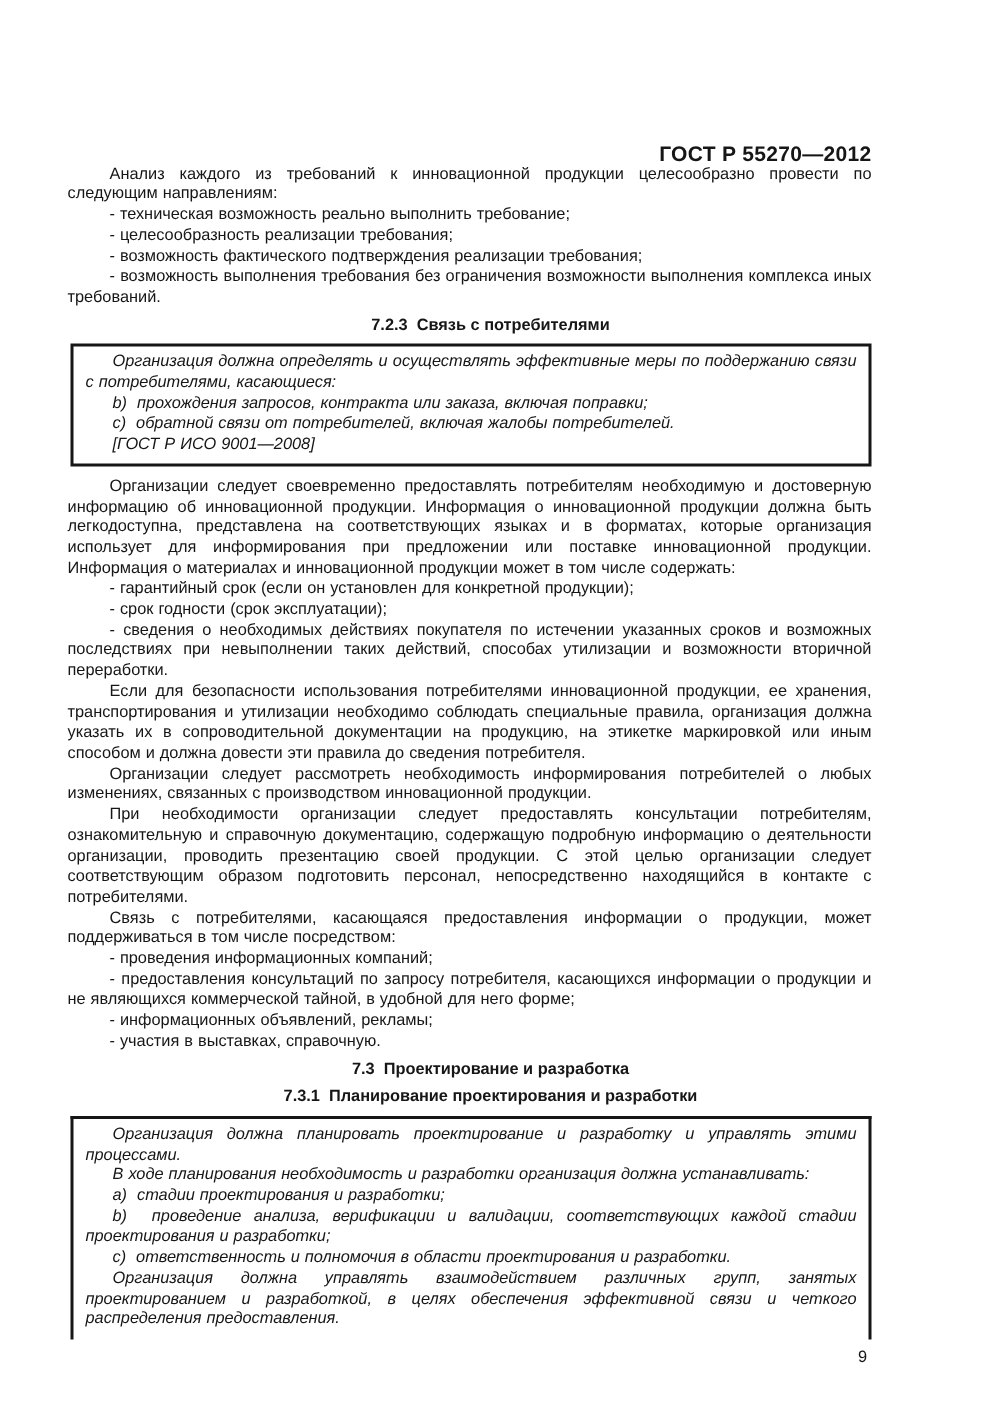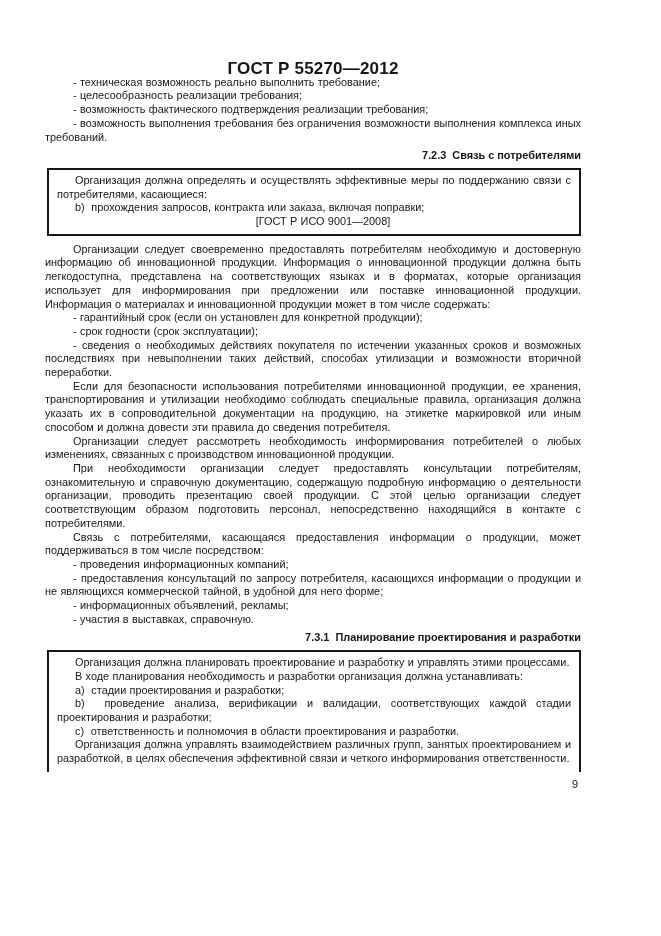--- a/index.html
+++ b/index.html
@@ -10,98 +10,102 @@
     height: 936px;
     background: #ffffff;
     color: #161616;
     font-family: "Liberation Sans", "DejaVu Sans", sans-serif;
     font-size: 10.9px;
     line-height: 13.7px;
     padding: 62px 80px 0 45px;
     overflow: hidden;
   }
   .doc-code {
-    text-align: center;
+    text-align: right;
     font-weight: bold;
-    font-size: 17px;
+    font-size: 14px;
     letter-spacing: 0.2px;
+    margin-top: 34px;
   }
   .page p {
     margin: 0;
     text-align: justify;
     text-indent: 28px;
     word-spacing: 0.3px;
   }
   .first-para { margin-top: 16px; }
   .heading {
     font-weight: bold;
     text-indent: 28px;
-    text-align: right;
+    text-align: center;
     margin-top: 5px;
     margin-bottom: 3px;
   }
   .quote-box {
     border: 2px solid #161616;
     margin: 5px 0 7px 2px;
     padding: 4px 8px 5px 8px;
   }
-  .quote-box p { text-indent: 18px; }
-  .quote-box .q-source { text-align: center; }
+  .quote-box p { text-indent: 18px; font-style: italic; }
+  .quote-box .q-source { text-align: left; }
   .box-cut {
     border-bottom: none;
     margin-bottom: 0;
     padding-bottom: 6px;
   }
   .page-num {
     text-align: right !important;
     text-indent: 0 !important;
     margin-top: 6px !important;
     padding-right: 3px;
   }
 </style>
 </head>
 <body>
 
 <div class="page">
 
   <div class="doc-code">ГОСТ Р 55270—2012</div>
 
+  <p class="first-para">Анализ каждого из требований к инновационной продукции целесообразно провести по следующим направлениям:</p>
   <p>- техническая возможность реально выполнить требование;</p>
   <p>- целесообразность реализации требования;</p>
   <p>- возможность фактического подтверждения реализации требования;</p>
   <p>- возможность выполнения требования без ограничения возможности выполнения комплекса иных требований.</p>
 
   <div class="heading">7.2.3&nbsp; Связь с потребителями</div>
 
   <div class="quote-box">
     <p>Организация должна определять и осуществлять эффективные меры по поддержанию связи с потребителями, касающиеся:</p>
     <p>b)&nbsp; прохождения запросов, контракта или заказа, включая поправки;</p>
+    <p>c)&nbsp; обратной связи от потребителей, включая жалобы потребителей.</p>
     <p class="q-source">[ГОСТ Р ИСО 9001—2008]</p>
   </div>
 
   <p>Организации следует своевременно предоставлять потребителям необходимую и достоверную информацию об инновационной продукции. Информация о инновационной продукции должна быть легкодоступна, представлена на соответствующих языках и в форматах, которые организация использует для информирования при предложении или поставке инновационной продукции. Информация о материалах и инновационной продукции может в том числе содержать:</p>
   <p>- гарантийный срок (если он установлен для конкретной продукции);</p>
   <p>- срок годности (срок эксплуатации);</p>
   <p>- сведения о необходимых действиях покупателя по истечении указанных сроков и возможных последствиях при невыполнении таких действий, способах утилизации и возможности вторичной переработки.</p>
 
   <p>Если для безопасности использования потребителями инновационной продукции, ее хранения, транспортирования и утилизации необходимо соблюдать специальные правила, организация должна указать их в сопроводительной документации на продукцию, на этикетке маркировкой или иным способом и должна довести эти правила до сведения потребителя.</p>
   <p>Организации следует рассмотреть необходимость информирования потребителей о любых изменениях, связанных с производством инновационной продукции.</p>
   <p>При необходимости организации следует предоставлять консультации потребителям, ознакомительную и справочную документацию, содержащую подробную информацию о деятельности организации, проводить презентацию своей продукции. С этой целью организации следует соответствующим образом подготовить персонал, непосредственно находящийся в контакте с потребителями.</p>
   <p>Связь с потребителями, касающаяся предоставления информации о продукции, может поддерживаться в том числе посредством:</p>
   <p>- проведения информационных компаний;</p>
   <p>- предоставления консультаций по запросу потребителя, касающихся информации о продукции и не являющихся коммерческой тайной, в удобной для него форме;</p>
   <p>- информационных объявлений, рекламы;</p>
   <p>- участия в выставках, справочную.</p>
 
+  <div class="heading">7.3&nbsp; Проектирование и разработка</div>
   <div class="heading">7.3.1&nbsp; Планирование проектирования и разработки</div>
 
   <div class="quote-box box-cut">
     <p>Организация должна планировать проектирование и разработку и управлять этими процессами.</p>
     <p>В ходе планирования необходимость и разработки организация должна устанавливать:</p>
     <p>a)&nbsp; стадии проектирования и разработки;</p>
     <p>b)&nbsp; проведение анализа, верификации и валидации, соответствующих каждой стадии проектирования и разработки;</p>
     <p>c)&nbsp; ответственность и полномочия в области проектирования и разработки.</p>
-    <p>Организация должна управлять взаимодействием различных групп, занятых проектированием и разработкой, в целях обеспечения эффективной связи и четкого информирования ответственности.</p>
+    <p>Организация должна управлять взаимодействием различных групп, занятых проектированием и разработкой, в целях обеспечения эффективной связи и четкого распределения предоставления.</p>
   </div>
 
   <p class="page-num">9</p>
 
 </div>
 
 </body></html>

